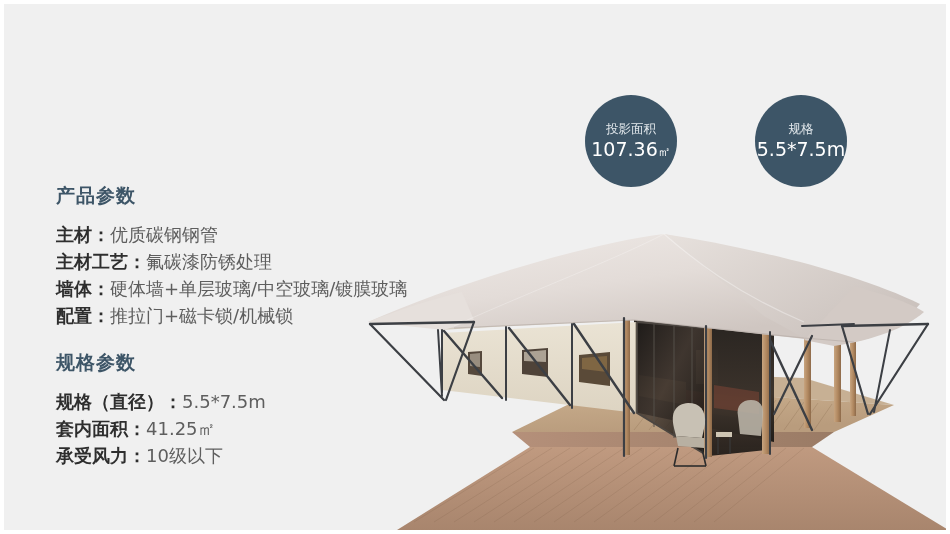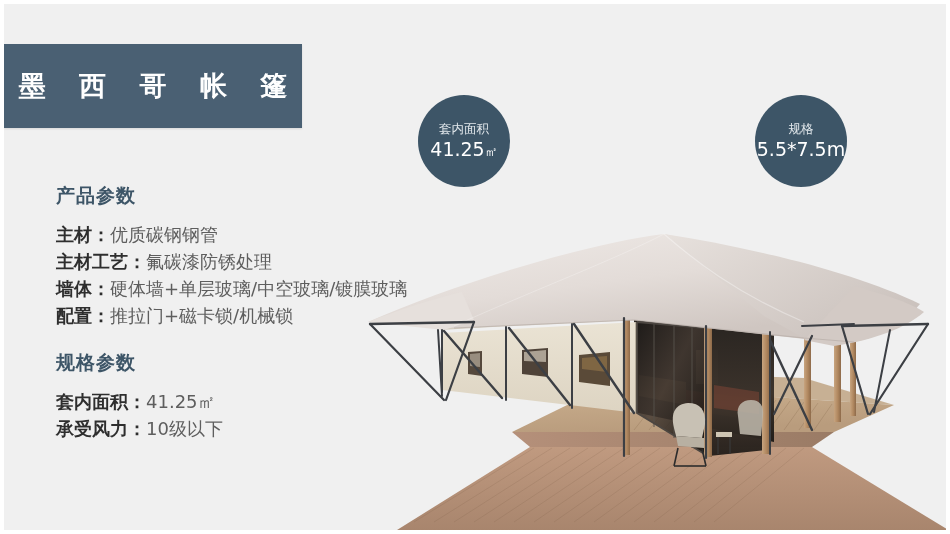--- a/index.html
+++ b/index.html
@@ -115,23 +115,20 @@
     opacity:.30;
     pointer-events:none;
   }
   #watermark svg { display:block; }
 </style>
 </head>
 <body>
 
 <div id="page">
 
-  <div id="title-banner">
-    <span class="banner-text">墨 西 哥 帐 篷</span>
-  </div>
 
   <div id="param-panel">
 
     <div class="section" id="product-section">
       <div class="section-title">产品参数</div>
 
       <div class="param-row">
         <span class="k">主材：</span><span class="v">优质碳钢钢管</span>
       </div>
       <div class="param-row">
@@ -142,34 +139,37 @@
       </div>
       <div class="param-row">
         <span class="k">配置：</span><span class="v">推拉门+磁卡锁/机械锁</span>
       </div>
     </div>
 
     <div class="section" id="spec-section">
       <div class="section-title">规格参数</div>
 
       <div class="param-row">
+        <span class="k">规格（直径）：</span><span class="v">5.5*7.5m</span>
+      </div>
+      <div class="param-row">
         <span class="k">套内面积：</span><span class="v">41.25㎡</span>
       </div>
       <div class="param-row">
         <span class="k">承受风力：</span><span class="v">10级以下</span>
       </div>
     </div>
 
   </div>
 
-  <div class="stat-circle" id="stat-0">
-    <span class="stat-label">套内面积</span>
-    <span class="stat-value"><span>41.25</span><span class="unit">㎡</span></span>
+
+  <div class="stat-circle" id="stat-1">
+    <span class="stat-label">投影面积</span>
+    <span class="stat-value"><span>107.36</span><span class="unit">㎡</span></span>
   </div>
-
 
   <div class="stat-circle" id="stat-2">
     <span class="stat-label">规格</span>
     <span class="stat-value"><span>5.5*7.5m</span><span class="unit"></span></span>
   </div>
 
   <div id="tent-render">
     <svg id="tent-svg" viewBox="0 0 616 334" preserveAspectRatio="xMidYMid meet">
       <defs>
         <linearGradient id="gCanopy" x1="0" y1="0" x2="0.6" y2="1">

